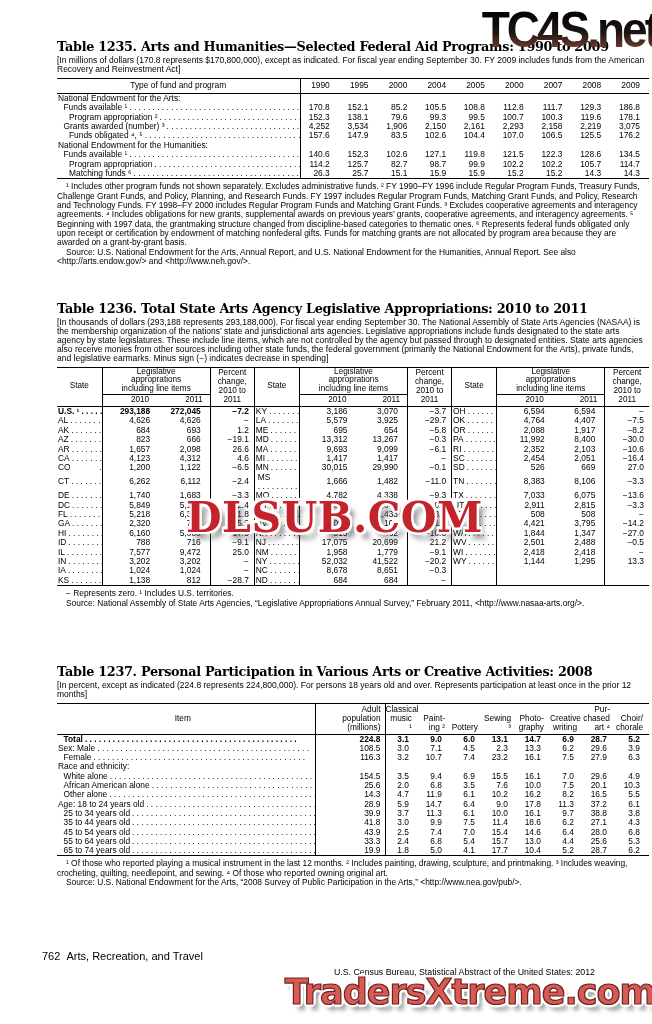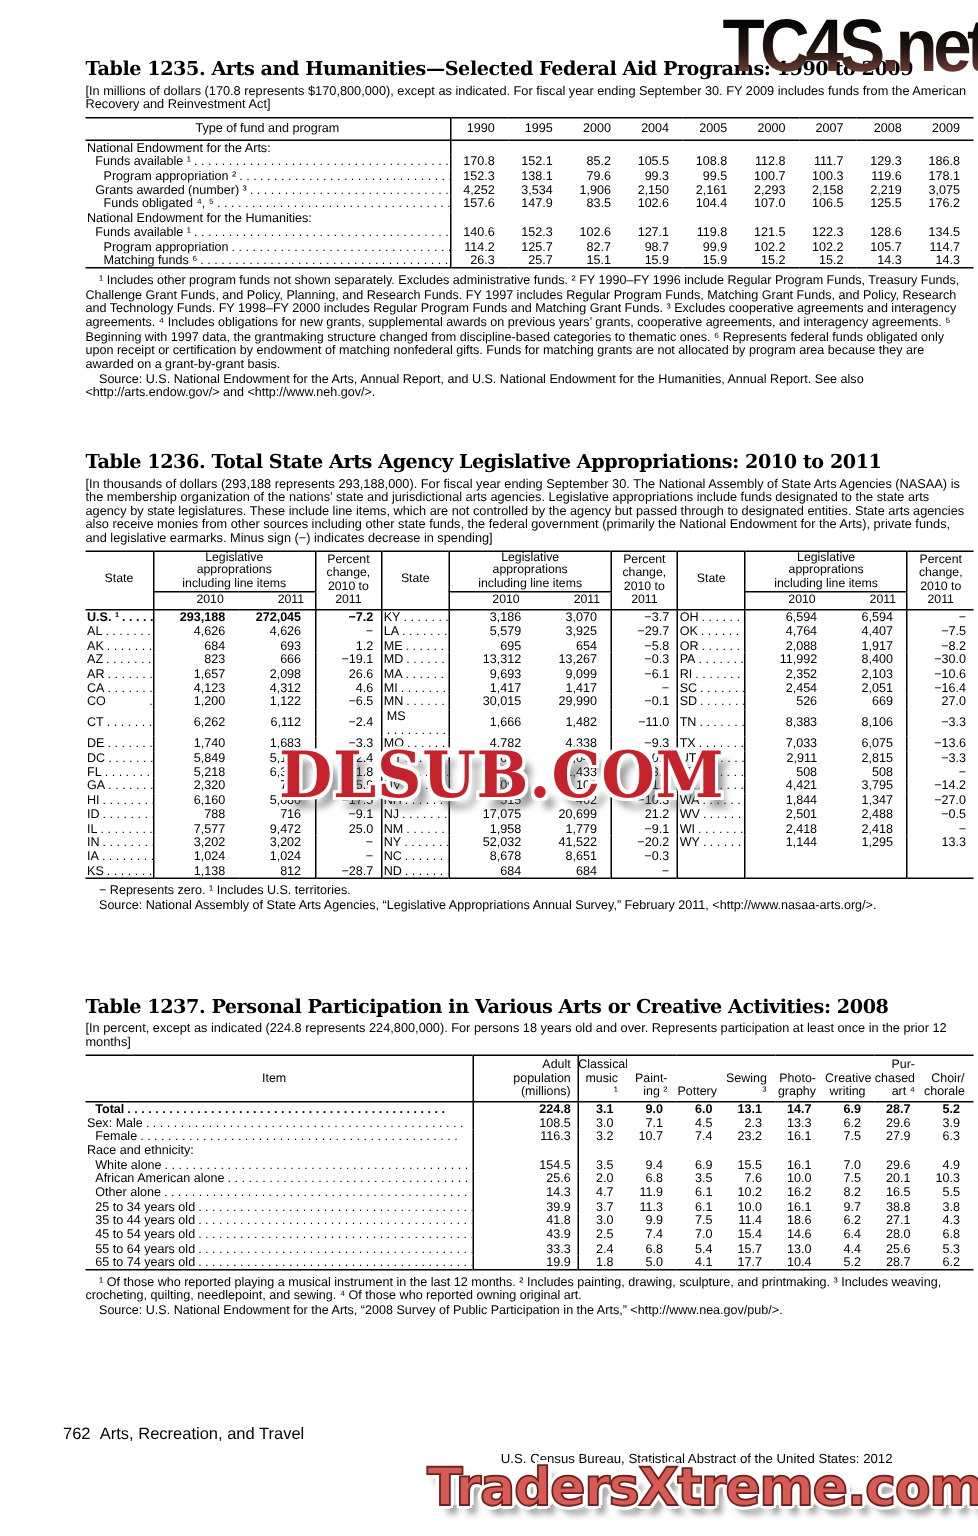--- a/index.html
+++ b/index.html
@@ -972,20 +972,37 @@
           <td class="num">11.9</td>
           <td class="num">6.1</td>
           <td class="num">10.2</td>
           <td class="num">16.2</td>
           <td class="num">8.2</td>
           <td class="num">16.5</td>
           <td class="num">5.5</td>
         </tr>
         <tr>
           <td class="stub vr">
+            <div class="lr" style="padding-left: 1px;">
+              <span class="lt">Age: 18 to 24 years old</span>
+              <span class="dots"></span>
+            </div>
+          </td>
+          <td class="num vr popc">28.9</td>
+          <td class="num">5.9</td>
+          <td class="num">14.7</td>
+          <td class="num">6.4</td>
+          <td class="num">9.0</td>
+          <td class="num">17.8</td>
+          <td class="num">11.3</td>
+          <td class="num">37.2</td>
+          <td class="num">6.1</td>
+        </tr>
+        <tr>
+          <td class="stub vr">
             <div class="lr" style="padding-left: 6.5px;">
               <span class="lt">25 to 34 years old</span>
               <span class="dots"></span>
             </div>
           </td>
           <td class="num vr popc">39.9</td>
           <td class="num">3.7</td>
           <td class="num">11.3</td>
           <td class="num">6.1</td>
           <td class="num">10.0</td>

